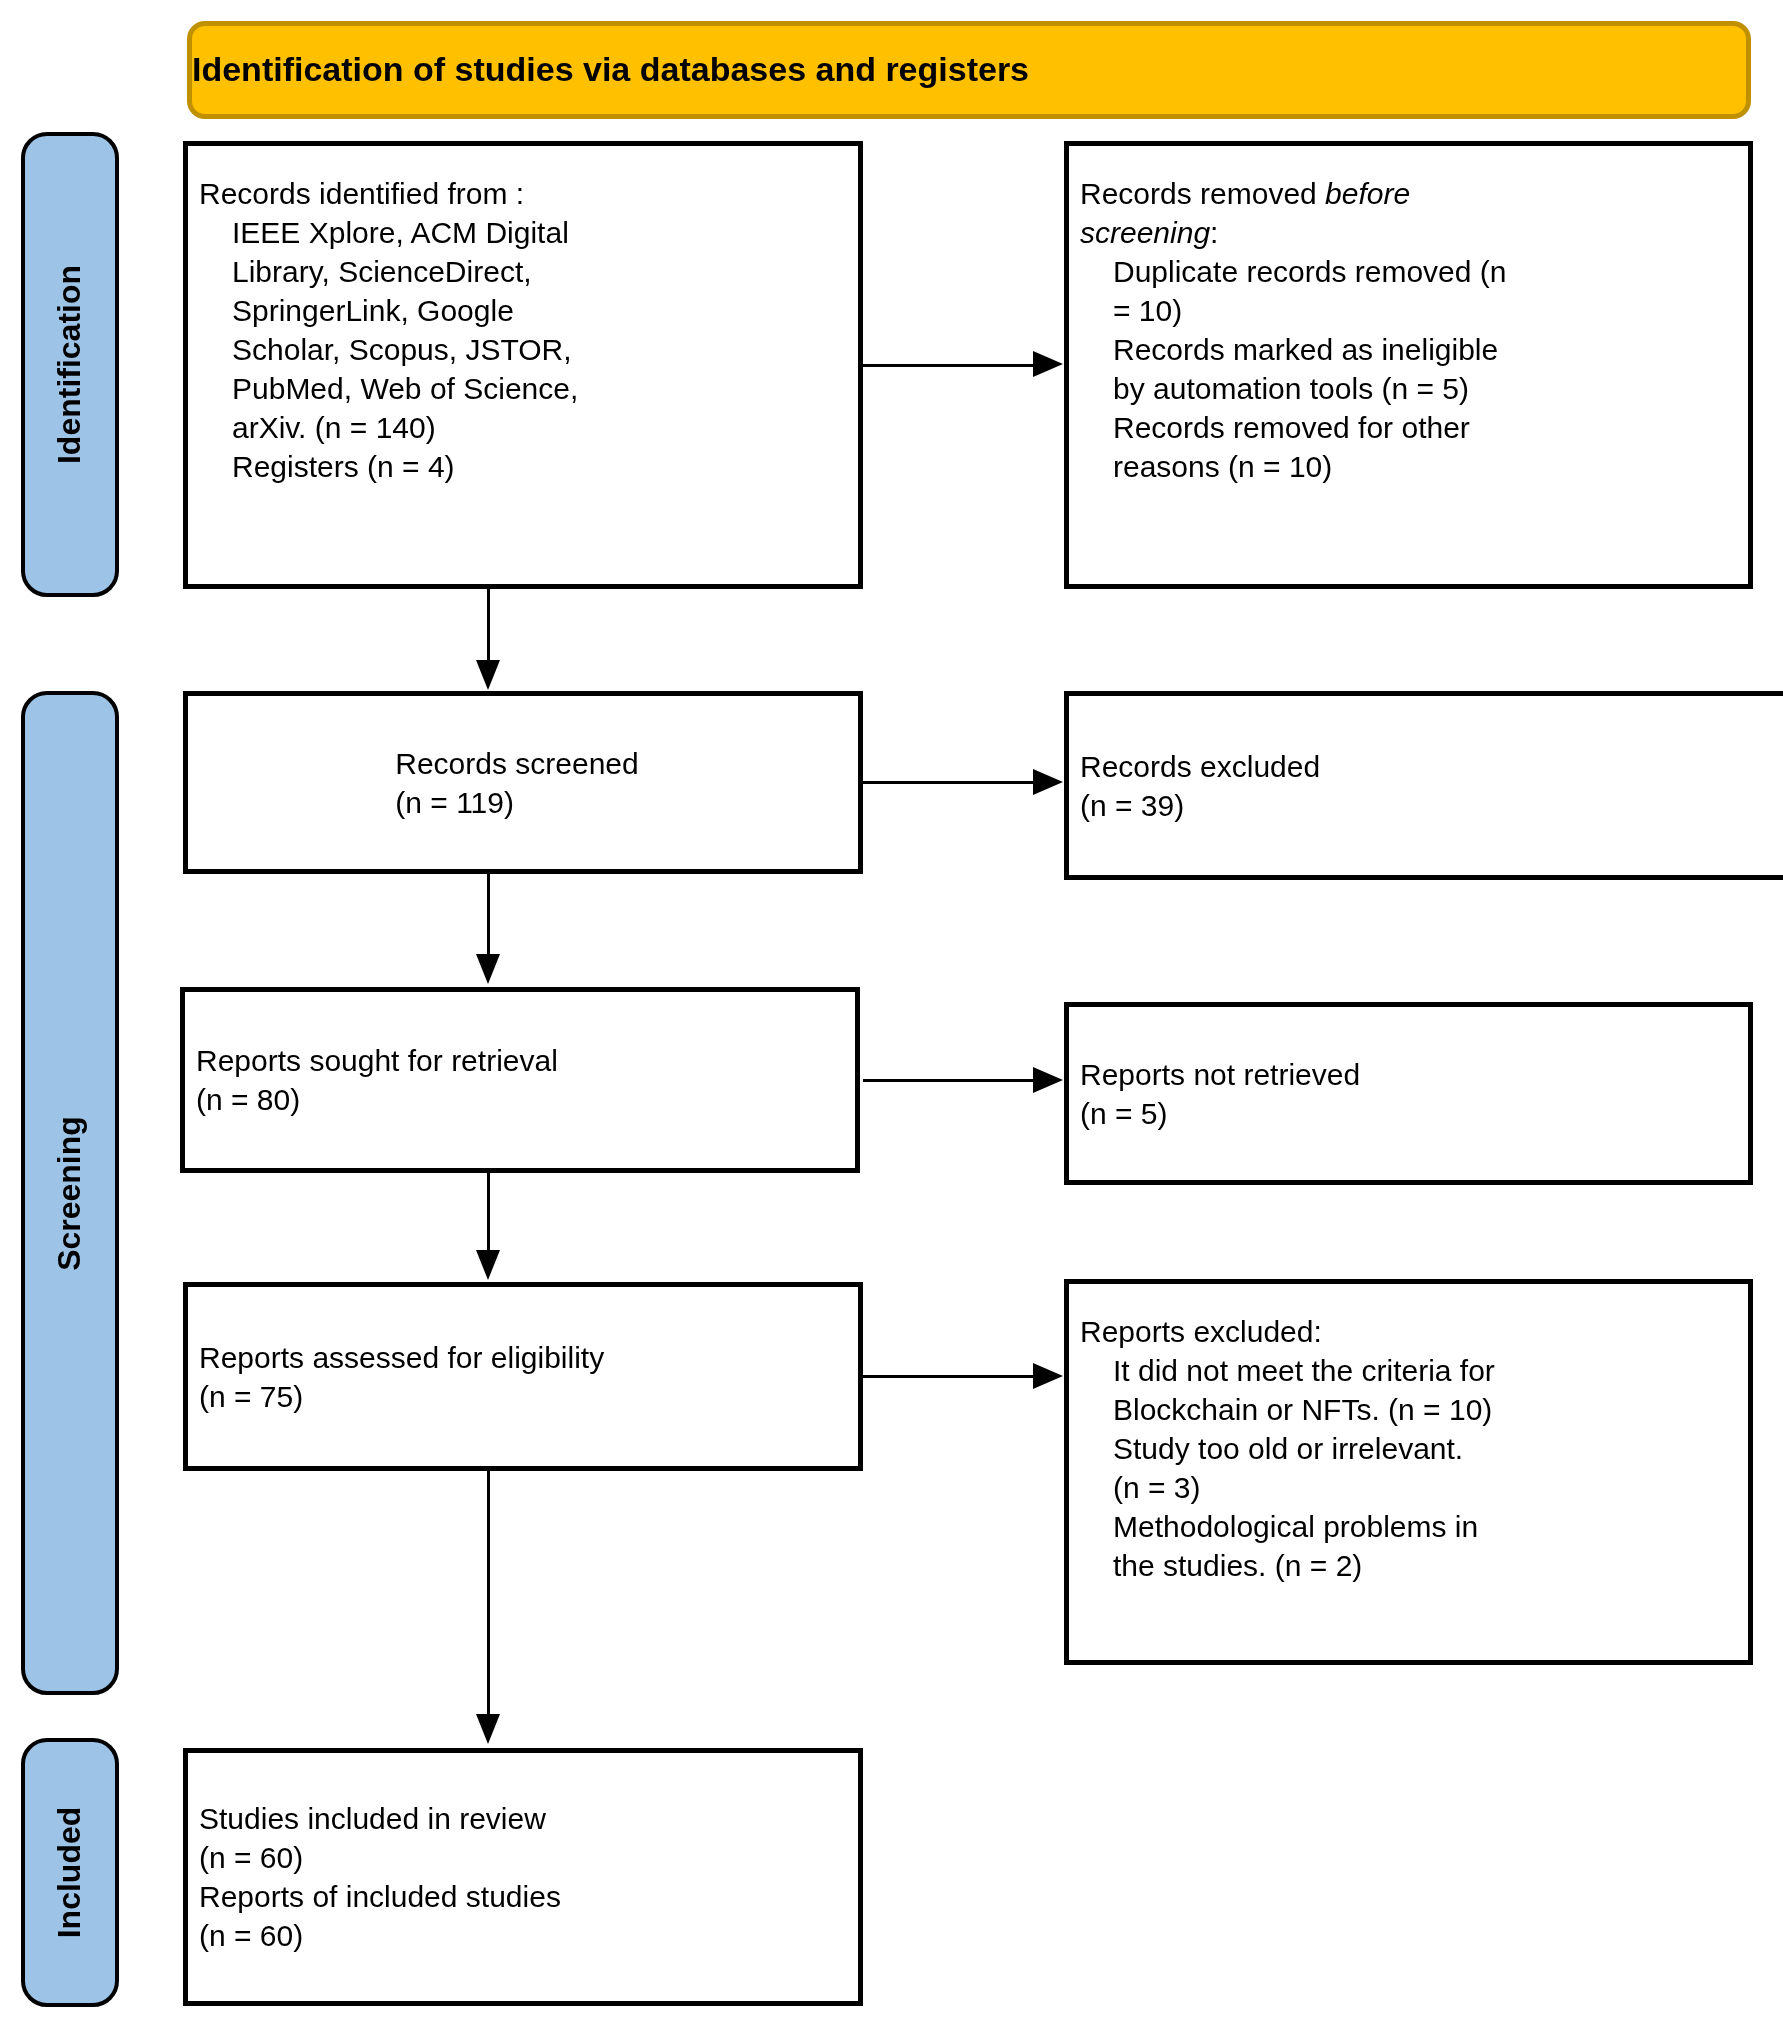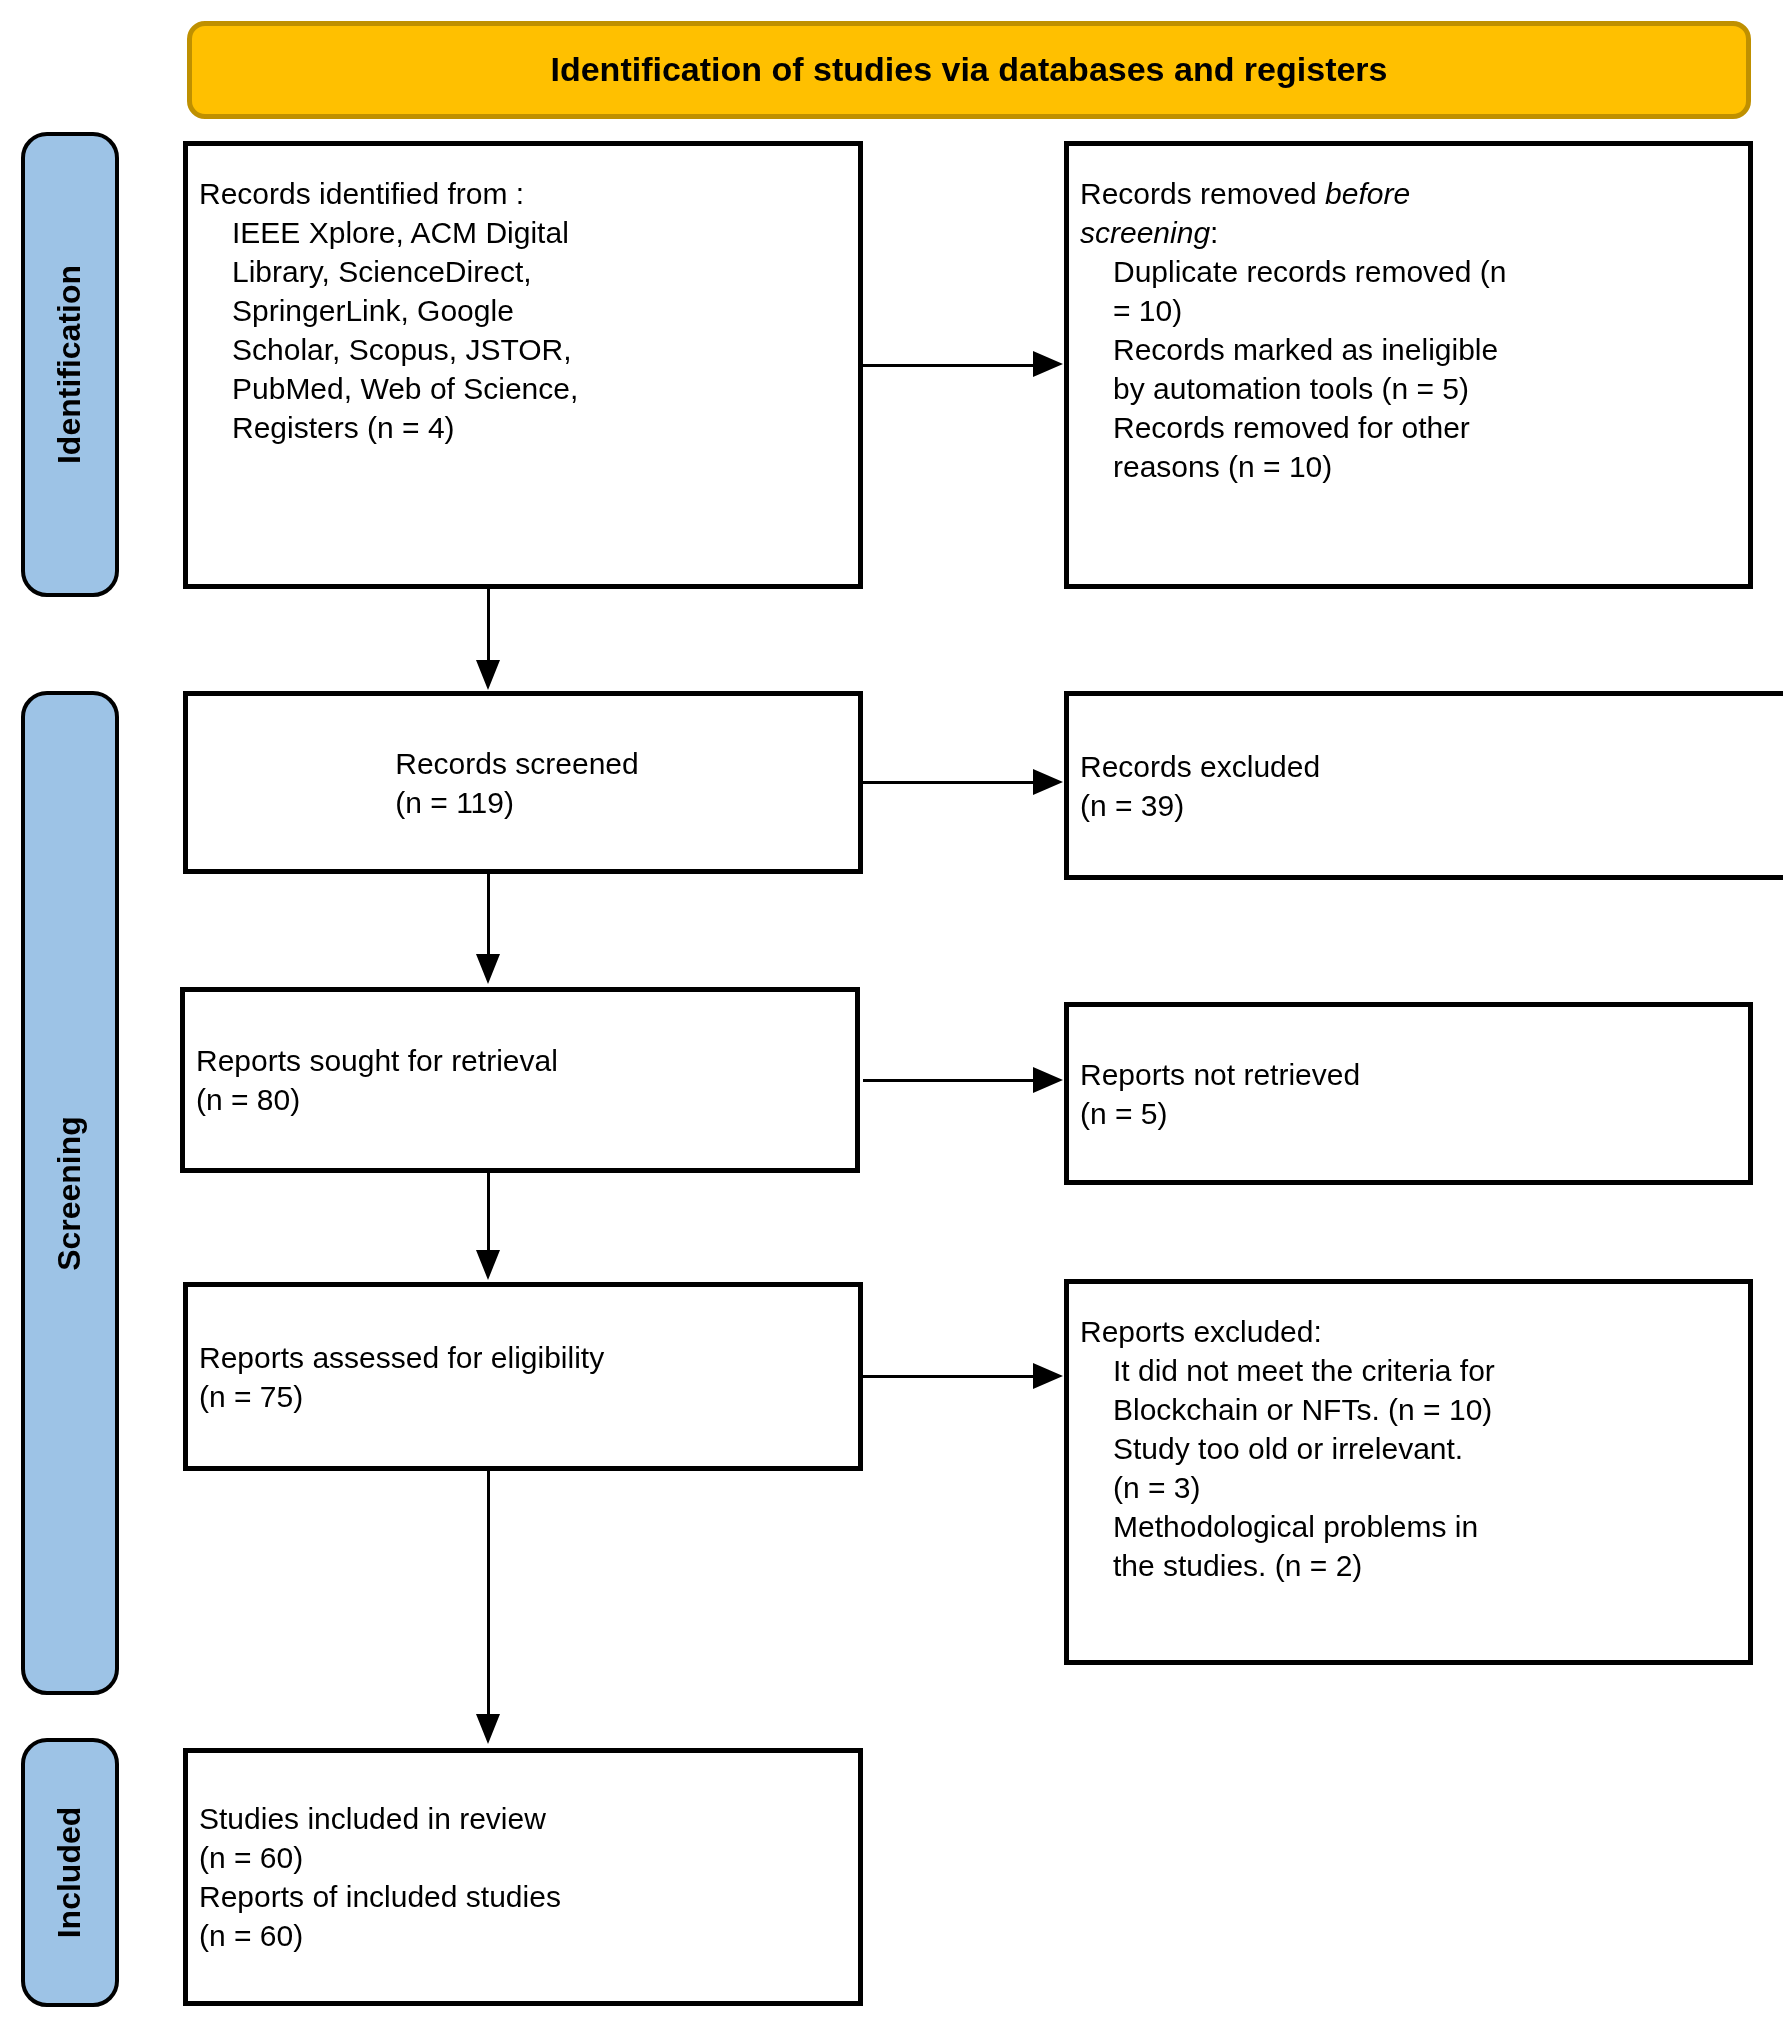--- a/index.html
+++ b/index.html
@@ -10,21 +10,21 @@
     color:#000;
   }
   .canvas { position:relative; width:1783px; height:2035px; overflow:hidden; }
 
   
   .banner {
     position:absolute; left:187px; top:20.7px; width:1564px; height:98px;
     background:var(--banner-fill,#FFC000);
     border:5.5px solid var(--banner-border,#BF9000);
     border-radius:18px;
-    display:flex; align-items:center; justify-content:center;
+    display:flex; align-items:center; justify-content:flex-start;
   }
   .banner span { font-weight:bold; font-size:34px; }
 
   
   .vbar {
     position:absolute; left:20.7px; width:98px;
     background:var(--stage-fill,#9DC3E6);
     border:4.8px solid var(--line-color,#000);
     border-radius:26px;
     display:flex; align-items:center; justify-content:center;
@@ -96,20 +96,21 @@
   </div>
 
   <div class="flowbox top-align" id="box-records-identified">
     <div class="content">
         <div class="tline">Records identified from :</div>
         <div class="tline indent">IEEE Xplore, ACM Digital</div>
         <div class="tline indent">Library, ScienceDirect,</div>
         <div class="tline indent">SpringerLink, Google</div>
         <div class="tline indent">Scholar, Scopus, JSTOR,</div>
         <div class="tline indent">PubMed, Web of Science,</div>
+        <div class="tline indent">arXiv. (n = 140)</div>
         <div class="tline indent">Registers (n = 4)</div>
       </div>
   </div>
   <div class="flowbox center" id="box-records-screened">
     <div class="content">
         <div class="tline">Records screened</div>
         <div class="tline">(n = 119)</div>
       </div>
   </div>
   <div class="flowbox center" id="box-reports-sought">

